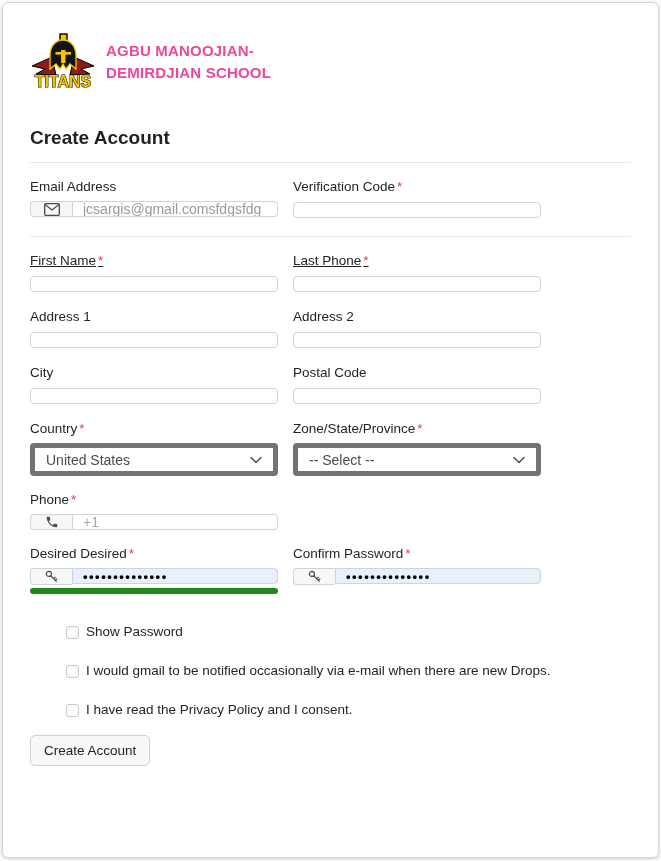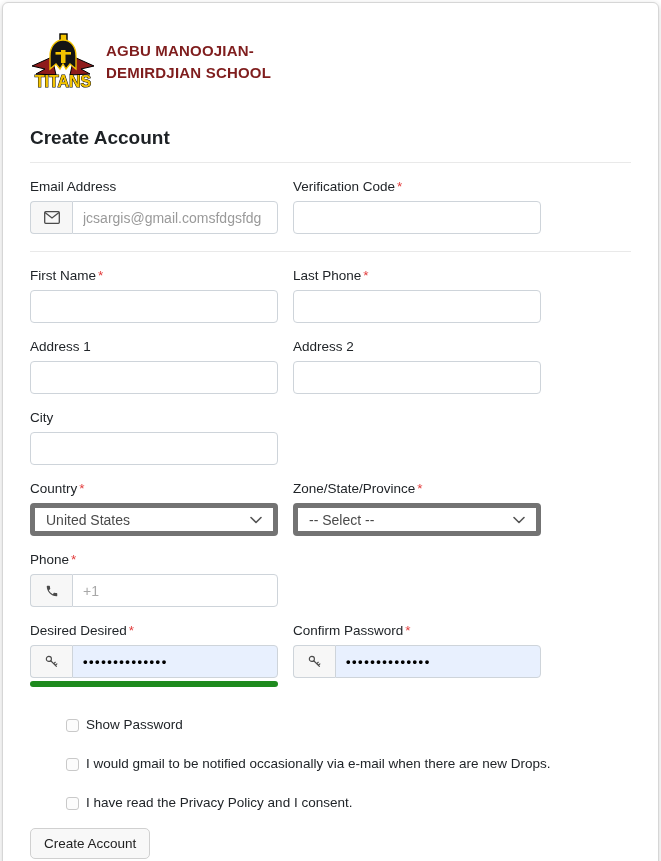--- a/index.html
+++ b/index.html
@@ -6,30 +6,30 @@
   html,body { margin:0; padding:0; background:#ffffff; }
   body { font-family:"Liberation Sans", sans-serif; color:#212529; }
   .card {
     width:657px; min-height:856px; margin:2px;
     border:1px solid #d6d6d6; border-radius:6px;
     box-shadow:0 2px 6px rgba(0,0,0,.18);
     padding:30px 27px 20px; background:#fff;
   }
   .logo-row { display:flex; align-items:center; }
   .titans-logo { flex:none; }
-  .school-name { margin-left:10px; font-weight:bold; font-size:15px; line-height:1.45; color:#7f1d1d; letter-spacing:.2px; }
+  .school-name { margin-left:10px; font-weight:bold; font-size:15px; line-height:1.45; color:#ec4899; letter-spacing:.2px; }
   .page-title { font-size:19px; font-weight:700; margin:36px 0 0; color:#1d2125; }
   hr.rule { border:none; border-top:1px solid #e9e9e9; margin:13px 0 0; height:0; }
   .form-area { margin-top:6px; }
   .frow { display:flex; gap:15px; margin-top:16px; }
   .field { width:248px; }
   .field-label { display:block; font-size:13.5px; margin-bottom:7px; color:#212529; }
   .req { color:#e23b3b; margin-left:2px; }
   input.text-input {
-    width:100%; height:33px; border:1px solid #ced4da; border-radius:4px;
+    width:100%; height:16px; border:1px solid #ced4da; border-radius:4px;
     padding:5px 10px; font-size:14px; color:#555; font-family:inherit; outline:none; background:#fff;
   }
   input.text-input::placeholder { color:#a8a8a8; }
   input.muted-value { color:#9a9a9a; }
   .input-group { display:flex; width:248px; }
   .addon {
     flex:0 0 42px; display:flex; align-items:center; justify-content:center;
     background:#f7f7f7; border:1px solid #ced4da; border-right:0;
     border-radius:4px 0 0 4px; color:#4a4a4a;
   }
@@ -102,21 +102,21 @@
         <label class="field-label">
           <span>Verification Code</span><span class="req">*</span>
         </label>
         <input class="text-input" type="text" value="" style="">
       </div>
     </div>
 
     <hr class="rule" style="margin-top:17px;">
 
     
-    <div class="frow" style="">
+    <div class="frow" style="text-decoration:underline;">
       <div class="field">
         <label class="field-label">
           <span>First Name</span><span class="req">*</span>
         </label>
         <input class="text-input" type="text" value="" style="">
       </div>
       <div class="field">
         <label class="field-label">
           <span>Last Phone</span><span class="req">*</span>
         </label>
@@ -138,20 +138,26 @@
         </label>
         <input class="text-input" type="text" value="" style="">
       </div>
     </div>
 
     
     <div class="frow">
       <div class="field">
         <label class="field-label">
           <span>City</span>
+        </label>
+        <input class="text-input" type="text" value="" style="">
+      </div>
+      <div class="field">
+        <label class="field-label">
+          <span>Postal Code</span>
         </label>
         <input class="text-input" type="text" value="" style="">
       </div>
     </div>
 
     
     <div class="frow">
       <div class="field">
         <label class="field-label">
           <span>Country</span><span class="req">*</span>

